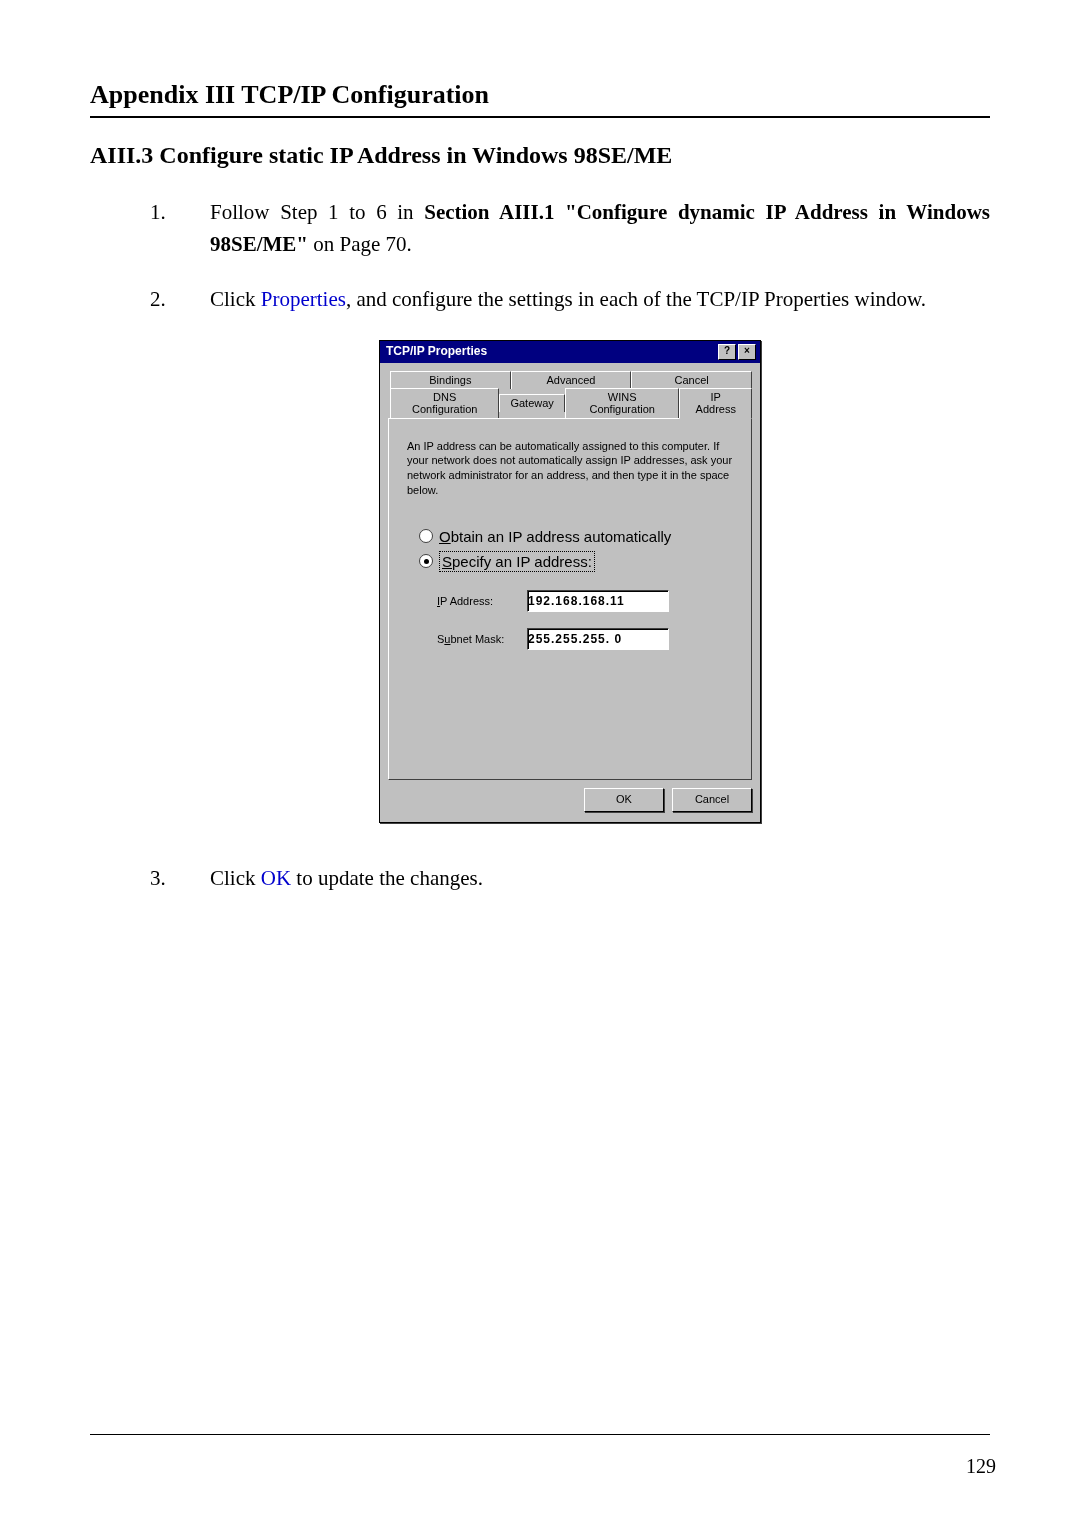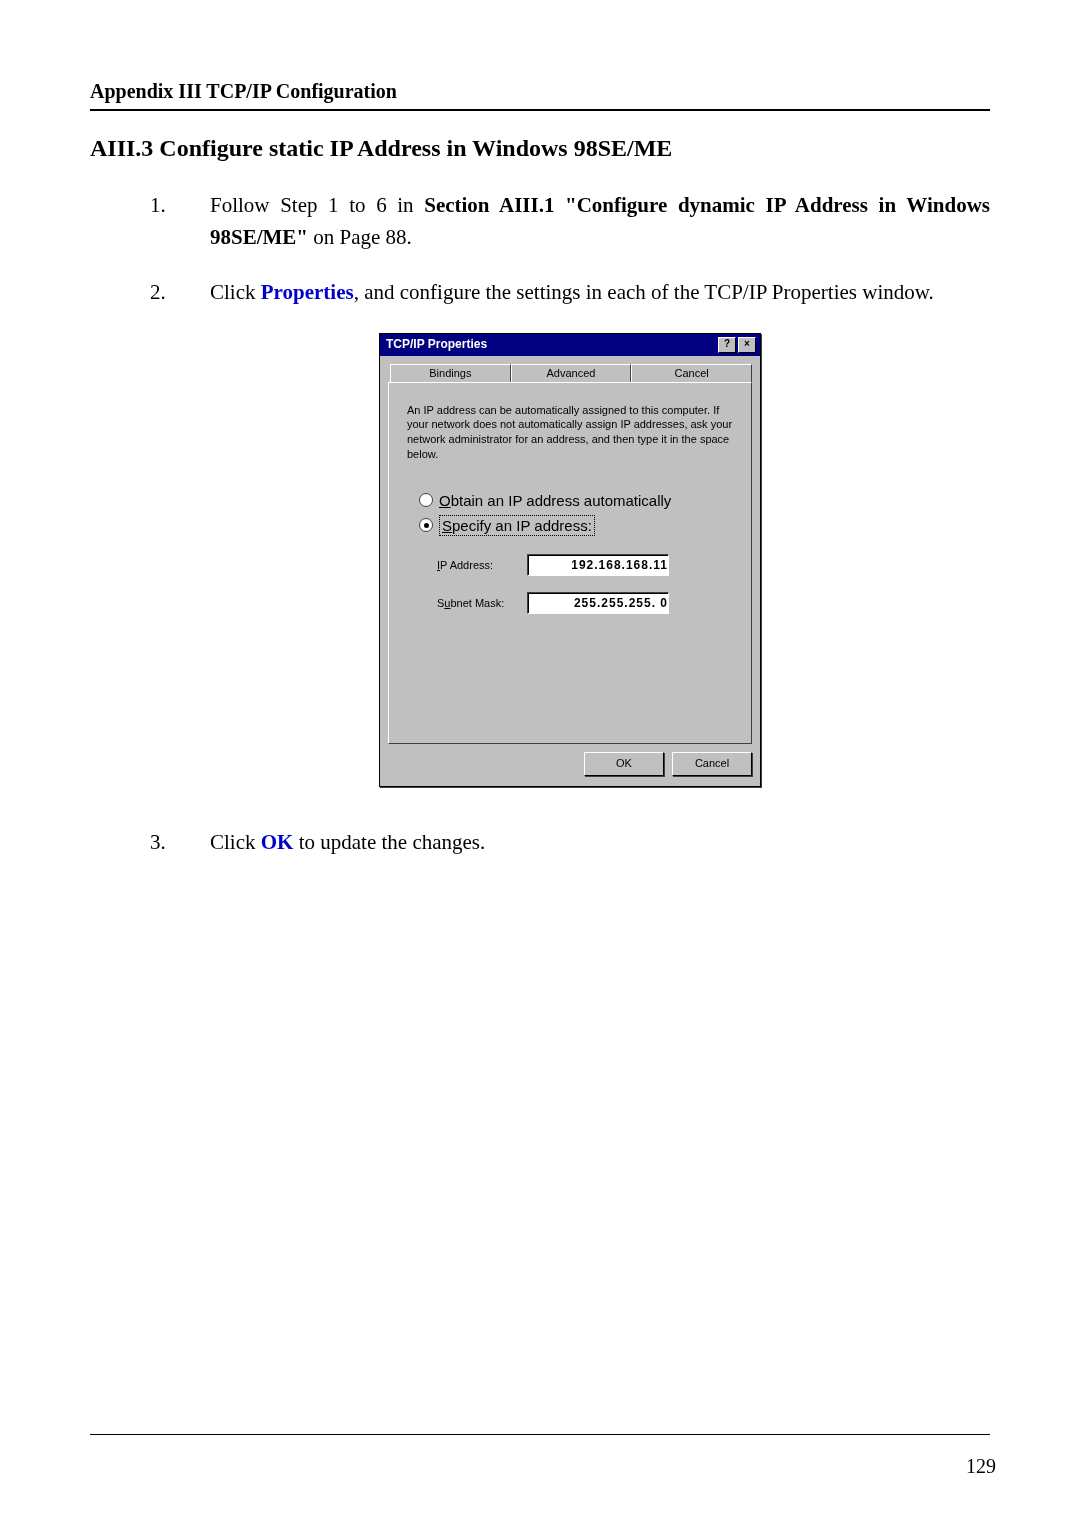--- a/index.html
+++ b/index.html
@@ -9,21 +9,21 @@
     font-family: "Times New Roman", Times, serif;
     color: #000;
     width: 1080px;
     height: 1533px;
     position: relative;
   }
   .page {
     padding: 80px 90px 0 90px;
   }
   .header-title {
-    font-size: 20px;
+    font-size: 26px;
     font-weight: bold;
     margin-bottom: 6px;
   }
   .header-rule {
     border: none;
     border-top: 2px solid #000;
     margin: 0 0 24px 0;
   }
   .section-title {
     font-size: 24px;
@@ -43,21 +43,21 @@
     text-align: justify;
   }
   .step-num {
     width: 60px;
     flex-shrink: 0;
   }
   .step-body {
     flex: 1;
   }
   .bold { font-weight: bold; }
-  .blue-bold { font-weight: bold; color: #0000cd; }
+  .blue-bold { font-weight: normal; color: #0000cd; }
 
   
   .dialog-wrap {
     display: flex;
     justify-content: center;
     margin: 10px 0 40px 0;
   }
   .dialog {
     width: 380px;
     font-family: Tahoma, Arial, sans-serif;
@@ -185,21 +185,21 @@
     height: 20px;
     background: #fff;
     border-top: 1px solid #404040;
     border-left: 1px solid #404040;
     border-right: 1px solid #fff;
     border-bottom: 1px solid #fff;
     box-shadow: inset 1px 1px 0 #000;
     font-family: Tahoma, Arial, sans-serif;
     font-size: 12px;
     font-weight: bold;
-    text-align: right;
+    text-align: left;
     line-height: 20px;
     letter-spacing: 1px;
   }
   .dlg-buttons {
     display: flex;
     justify-content: flex-end;
     gap: 8px;
     margin-top: 8px;
   }
   .dlg-btn {
@@ -238,21 +238,21 @@
   <div class="header-title">Appendix III    TCP/IP Configuration</div>
   <hr class="header-rule">
 
   <div class="section-title">AIII.3 Configure static IP Address in Windows 98SE/ME</div>
 
   <div class="steps">
 
     <div class="step">
       <div class="step-num">1.</div>
       <div class="step-body">
-        <span>Follow Step 1 to 6 in </span><span class="bold">Section AIII.1 "Configure dynamic IP Address in Windows 98SE/ME"</span><span> on Page 88.</span>
+        <span>Follow Step 1 to 6 in </span><span class="bold">Section AIII.1 "Configure dynamic IP Address in Windows 98SE/ME"</span><span> on Page 70.</span>
       </div>
     </div>
 
     <div class="step">
       <div class="step-num">2.</div>
       <div class="step-body">
         <span>Click </span><span class="blue-bold">Properties</span><span>, and configure the settings in each of the TCP/IP Properties window.</span>
       </div>
     </div>
 
@@ -263,20 +263,26 @@
           <div class="titlebar-buttons">
             <div class="tb-btn">?</div>
             <div class="tb-btn">×</div>
           </div>
         </div>
         <div class="dialog-body">
           <div class="tabs-row back">
             <div class="tab" style="flex:1">Bindings</div>
             <div class="tab" style="flex:1">Advanced</div>
             <div class="tab" style="flex:1">Cancel</div>
+          </div>
+          <div class="tabs-row front">
+            <div class="tab">DNS Configuration</div>
+            <div class="tab">Gateway</div>
+            <div class="tab">WINS Configuration</div>
+            <div class="tab active">IP Address</div>
           </div>
           <div class="tab-panel">
             <div class="desc-text">An IP address can be automatically assigned to this computer. If your network does not automatically assign IP addresses, ask your network administrator for an address, and then type it in the space below.</div>
 
             <div class="radio-row">
               <span class="radio"></span>
               <span class="radio-label"><span class="ul">O</span><span>btain an IP address automatically</span></span>
             </div>
 
             <div class="radio-row">

